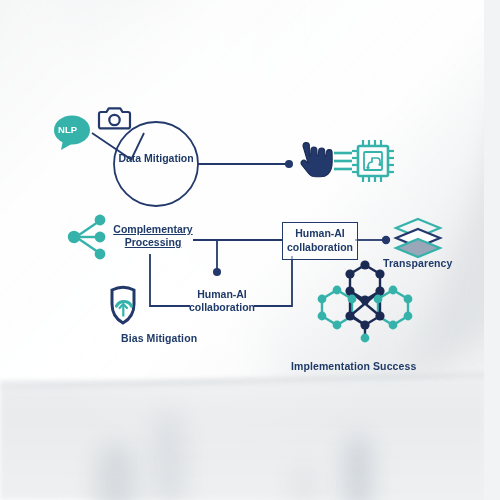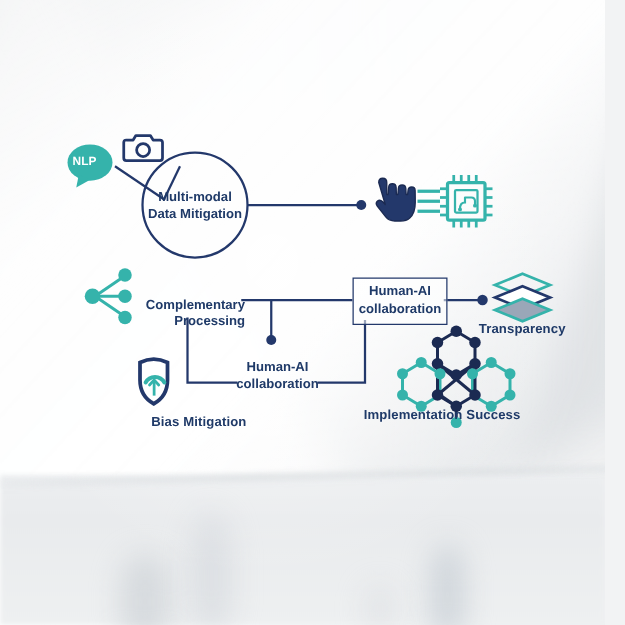--- a/index.html
+++ b/index.html
@@ -222,40 +222,39 @@
         <circle cx="365" cy="338" r="4.4"></circle>
       </g>
     </g>
   </svg>
 
   <div>
 
     <div class="lbl" style="left:58px;top:124px;font-size:9.5px;color:#ffffff;">NLP</div>
 
     <div class="node-text" style="left:106px;top:152px;width:100px;font-size:10.5px;">
-      <div>Multi-modal</div>
       <div>Data Mitigation</div>
     </div>
 
-    <div class="node-text" style="left:110px;top:238px;width:86px;font-size:10.5px;text-align:right;">
+    <div class="node-text" style="left:110px;top:223px;width:86px;font-size:10.5px;text-align:center;text-decoration:underline;">
       <div>Complementary</div>
       <div>Processing</div>
     </div>
 
     <div class="box" style="left:282px;top:222px;width:74px;height:36px;">
       <div class="box-t">
         <div>Human-AI</div>
         <div>collaboration</div>
       </div>
     </div>
 
     <div class="node-text" style="left:180px;top:288px;width:84px;font-size:10.5px;">
       <div>Human-AI</div>
       <div>collaboration</div>
     </div>
 
     <div class="lbl" style="left:383px;top:257px;font-size:10.5px;text-align:right;">Transparency</div>
 
     <div class="lbl" style="left:77px;top:332px;font-size:10.5px;padding-left:44px;">Bias Mitigation</div>
 
-    <div class="lbl" style="left:291px;top:326px;font-size:10.5px;">Implementation Success</div>
+    <div class="lbl" style="left:291px;top:360px;font-size:10.5px;">Implementation Success</div>
   </div>
 </div>
 
 </body></html>

